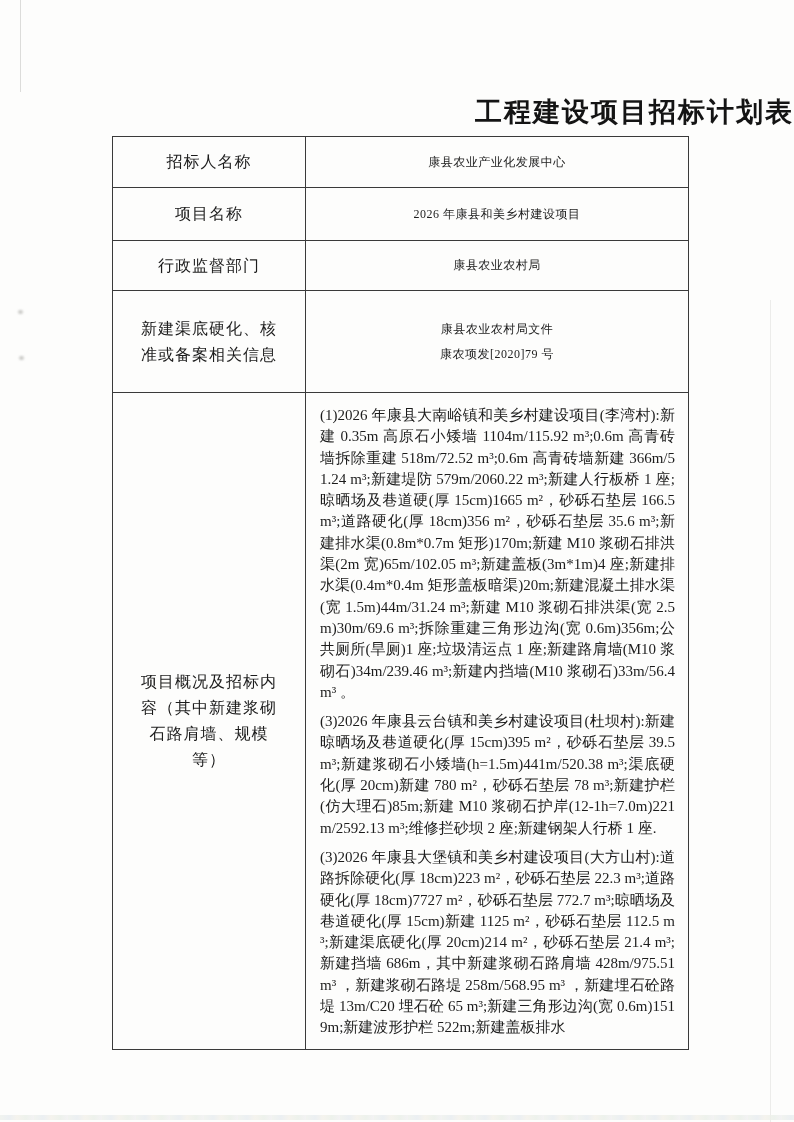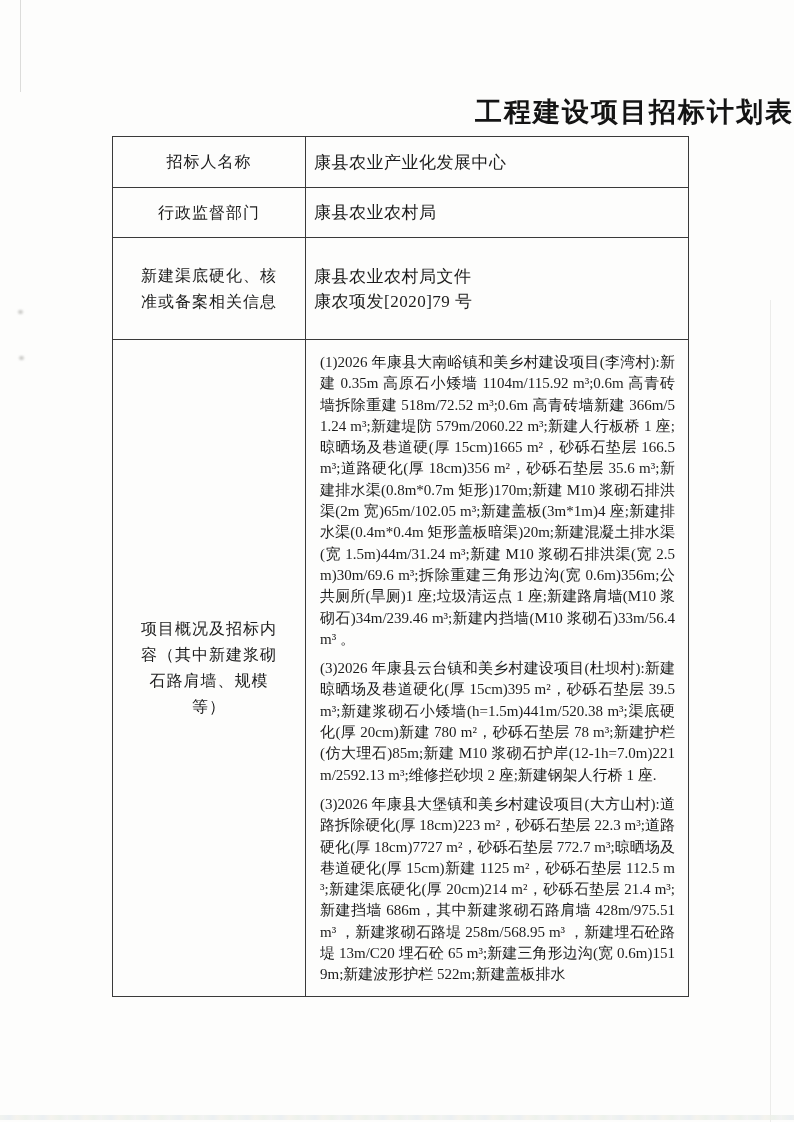--- a/index.html
+++ b/index.html
@@ -44,22 +44,23 @@
   .r5 { height: 629px; }
   td.label-cell {
     text-align: center;
     vertical-align: middle;
     font-size: 16px;
     line-height: 26px;
     padding: 4px 26px;
     letter-spacing: 1px;
   }
   td.value-cell {
+    text-align: center;
     vertical-align: middle;
-    font-size: 17px;
+    font-size: 12px;
     line-height: 25px;
     padding: 4px 8px;
     letter-spacing: 0.5px;
   }
   td.content-cell {
     text-align: left;
     vertical-align: top;
     font-size: 15px;
     line-height: 21.3px;
     padding: 4px 5px 2px 6px;
@@ -107,20 +108,24 @@
       <col class="c-label">
       <col class="c-value">
     </colgroup>
 
     <tbody>
         <tr class="r1">
       <td class="label-cell">招标人名称</td>
       <td class="value-cell">康县农业产业化发展中心</td>
     </tr>
 
+    <tr class="r2">
+      <td class="label-cell">项目名称</td>
+      <td class="value-cell">2026 年康县和美乡村建设项目</td>
+    </tr>
 
     <tr class="r3">
       <td class="label-cell">行政监督部门</td>
       <td class="value-cell">康县农业农村局</td>
     </tr>
 
     <tr class="r4">
       <td class="label-cell">新建渠底硬化、核准或备案相关信息</td>
       <td class="value-cell">
         <div>康县农业农村局文件</div>

